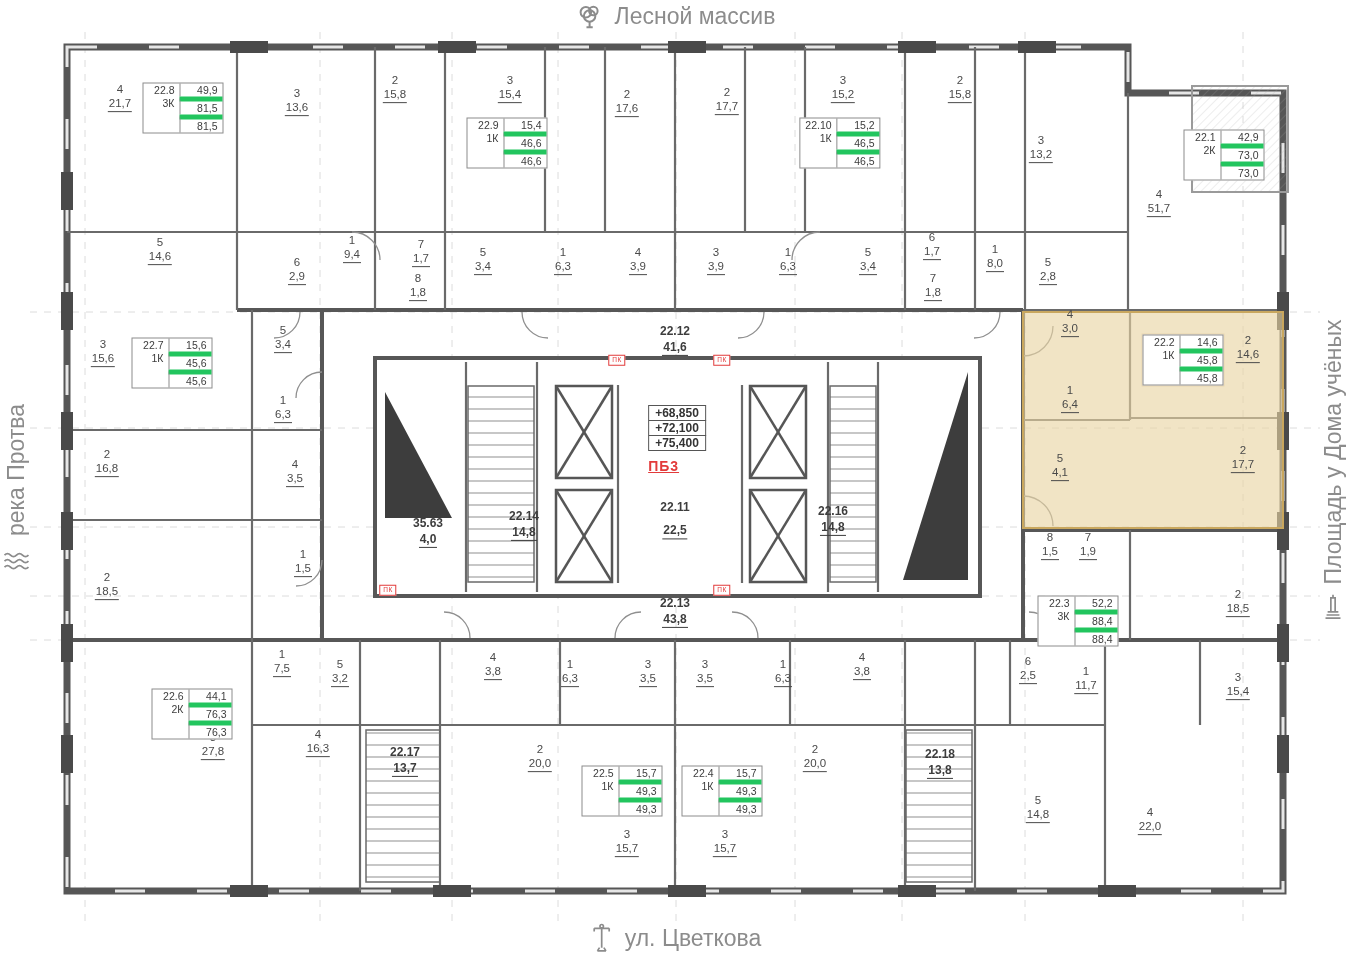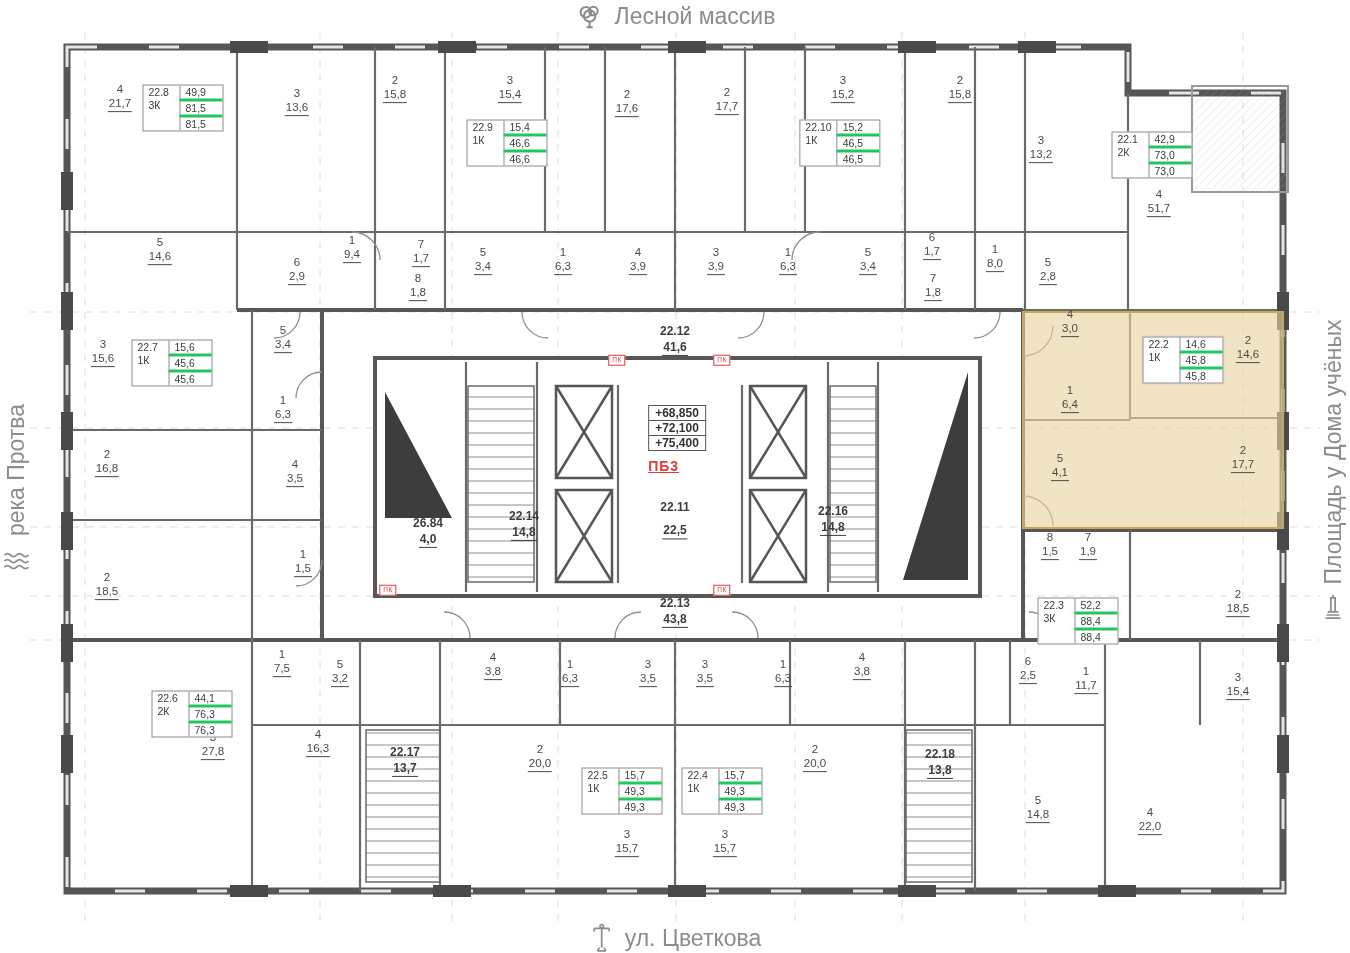--- a/index.html
+++ b/index.html
@@ -14,23 +14,23 @@
   .room-label .area{border-bottom:1px solid #4a4a4a;padding:0 1px;}
 
   
   .corr-label{position:absolute;transform:translate(-50%,-50%);display:flex;flex-direction:column;
               align-items:center;color:#3d3d3d;font-size:12px;font-weight:600;line-height:1.3;z-index:5;}
   .corr-label .area{border-bottom:1px solid #3d3d3d;padding:0 1px;font-weight:600;}
 
   
   .apt-box{position:absolute;transform:translate(-50%,-50%);display:grid;grid-template-columns:auto auto;
            background:#fff;border:1px solid #8c8c8c;font-size:10.5px;color:#3c3c3c;z-index:6;}
-  .apt-box .c{padding:0 5px;line-height:13px;text-align:left;min-width:26px;}
+  .apt-box .c{padding:0 5px;line-height:13px;text-align:right;min-width:26px;}
   .apt-box .v{border-left:1px solid #8c8c8c;min-width:32px;}
-  .apt-box .c:nth-child(4),.apt-box .c:nth-child(6){border-top:3px solid #22c55e;}
+  .apt-box .c:nth-child(4),.apt-box .c:nth-child(6){border-top:5px solid #22c55e;}
   .apt-box.hl{box-shadow:0 0 0 1px #c9a75e33;}
 
   
   .fire-box{position:absolute;transform:translate(-50%,-50%);border:1px solid #e23b3b;color:#e23b3b;
             font-size:6.5px;line-height:1;padding:1px 3px;background:#fff;z-index:6;letter-spacing:.5px;}
 
   
   .elev-box{position:absolute;left:677px;top:440px;transform:translate(-50%,-50%);display:flex;
             flex-direction:column;z-index:6;}
   .elev-row{border:1px solid #555;background:#fff;font-size:12px;font-weight:bold;color:#333;
@@ -506,21 +506,21 @@
     </div>
 
   <div>
 
       <div class="corr-label" style="left: 675px; top: 326px; margin-top: 14px;">
         <span class="id">22.12</span>
         <span class="area">41,6</span>
       </div>
 
       <div class="corr-label" style="left: 428px; top: 532px;">
-        <span class="id">26.84</span>
+        <span class="id">35.63</span>
         <span class="area">4,0</span>
       </div>
 
       <div class="corr-label" style="left: 524px; top: 525px;">
         <span class="id">22.14</span>
         <span class="area">14,8</span>
       </div>
 
       <div class="corr-label" style="left: 675px; top: 520px; gap: 7px;">
         <span class="id">22.11</span>
@@ -570,21 +570,21 @@
 
       <div class="apt-box" style="left: 840px; top: 143px;">
         <span class="c id">22.10</span>
         <span class="c v">15,2</span>
         <span class="c type">1К</span>
         <span class="c v">46,5</span>
         <span class="c"></span>
         <span class="c v">46,5</span>
       </div>
 
-      <div class="apt-box" style="left: 1152px; top: 155px;">
+      <div class="apt-box" style="left: 1224px; top: 155px;">
         <span class="c id">22.1</span>
         <span class="c v">42,9</span>
         <span class="c type">2К</span>
         <span class="c v">73,0</span>
         <span class="c"></span>
         <span class="c v">73,0</span>
       </div>
 
       <div class="apt-box" style="left: 172px; top: 363px;">
         <span class="c id">22.7</span>

